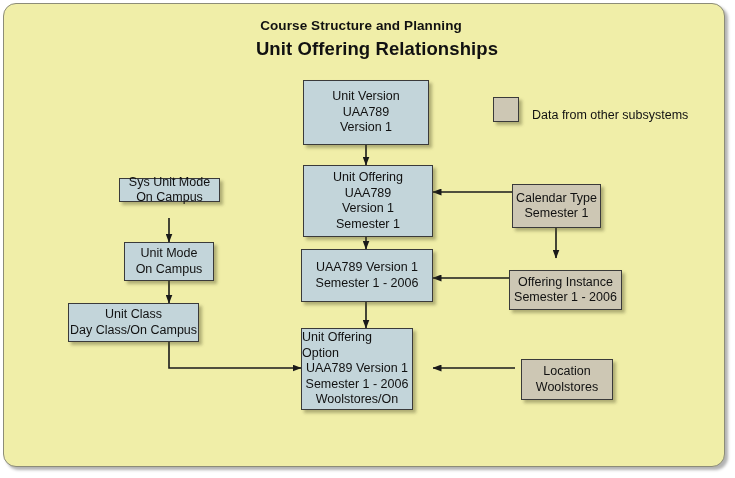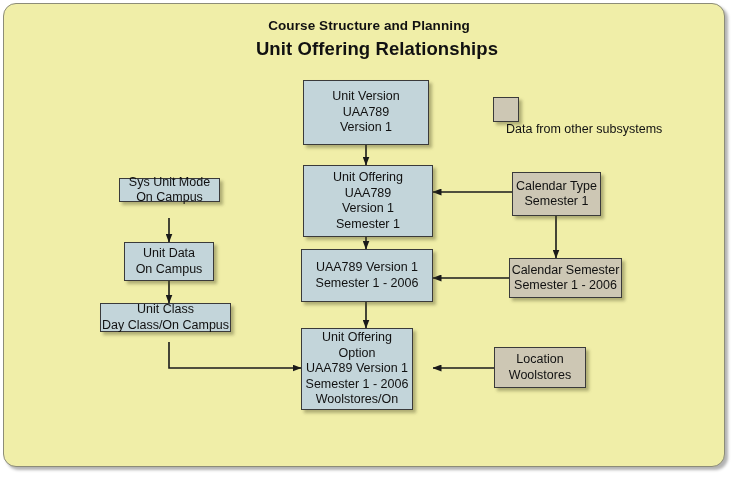--- a/index.html
+++ b/index.html
@@ -38,21 +38,20 @@
   #title-sub {
     position: absolute;
     left: 0;
     top: 18px;
     width: 722px;
     text-align: center;
     font-size: 13.5px;
     font-weight: bold;
     color: #111111;
     letter-spacing: 0.1px;
-    padding-left: 8px;
   }
   #title-main {
     position: absolute;
     left: 0;
     top: 38px;
     width: 722px;
     text-align: center;
     font-size: 18.5px;
     font-weight: bold;
     color: #111111;
@@ -84,42 +83,40 @@
   
   .node {
     position: absolute;
     box-sizing: border-box;
     border: 1px solid #3a3a3a;
     box-shadow: 3px 3px 3px rgba(80,80,40,0.40);
     display: flex;
     flex-direction: column;
     align-items: center;
     justify-content: center;
-    text-align: center;
     line-height: 15.5px;
     font-size: 12.5px;
     color: #111111;
   }
   .node.core { background: #c3d5da; }
-  .node.external { background: #cdc7b4; }
+  .node.external { background: #cdc7b4; margin-top: 12px; }
 
   .node .title-line {
     font-style: normal;
   }
   .node .detail-line {
   }
 
   
   #legend {
     position: absolute;
     left: 493px;
     top: 97px;
     display: flex;
-    align-items: flex-start;
-    flex-direction: column;
+    align-items: flex-end;
   }
   #legend-swatch {
     width: 26px;
     height: 25px;
     background: #cdc7b4;
     border: 1px solid #3a3a3a;
     box-sizing: border-box;
     box-shadow: 3px 3px 3px rgba(80,80,40,0.40);
   }
   #legend-label {
@@ -198,38 +195,38 @@
     <span class="detail-line">Semester 1 - 2006</span>
     <span class="detail-line">Woolstores/On</span>
   </div>
 
   <div class="node core" style="left:119px; top:178px; width:101px; height:24px;">
     <span class="title-line">Sys Unit Mode</span>
     <span class="detail-line">On Campus</span>
   </div>
 
   <div class="node core" style="left:124px; top:242px; width:90px; height:39px;">
-    <span class="title-line">Unit Data</span>
+    <span class="title-line">Unit Mode</span>
     <span class="detail-line">On Campus</span>
   </div>
 
-  <div class="node core" style="left:100px; top:303px; width:131px; height:29px;">
+  <div class="node core" style="left:68px; top:303px; width:131px; height:39px;">
     <span class="title-line">Unit Class</span>
     <span class="detail-line">Day Class/On Campus</span>
   </div>
 
   <div class="node external" style="left:512px; top:172px; width:89px; height:44px;">
     <span class="title-line">Calendar Type</span>
     <span class="detail-line">Semester 1</span>
   </div>
 
   <div class="node external" style="left:509px; top:258px; width:113px; height:40px;">
-    <span class="title-line">Calendar Semester</span>
+    <span class="title-line">Offering Instance</span>
     <span class="detail-line">Semester 1 - 2006</span>
   </div>
 
-  <div class="node external" style="left:494px; top:347px; width:92px; height:41px;">
+  <div class="node external" style="left:521px; top:347px; width:92px; height:41px;">
     <span class="title-line">Location</span>
     <span class="detail-line">Woolstores</span>
   </div>
 
 
 </div>
 
 </body></html>

